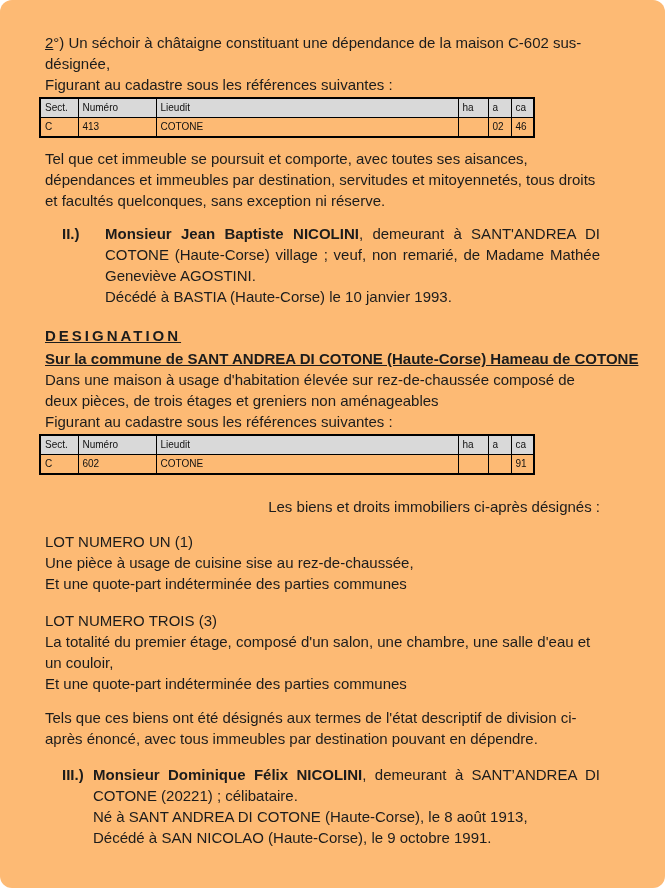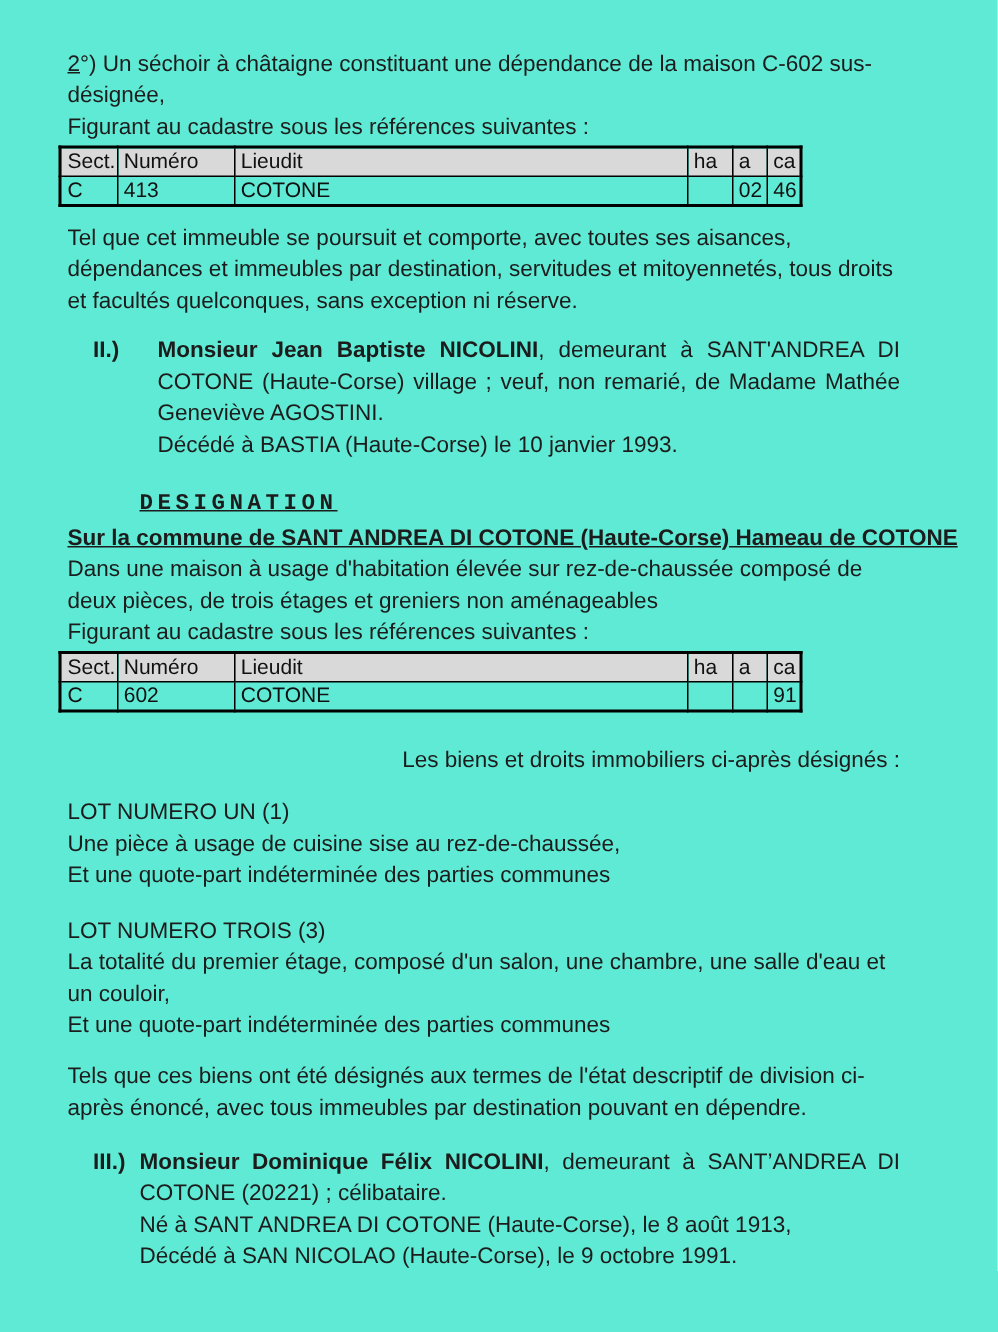--- a/index.html
+++ b/index.html
@@ -14,60 +14,59 @@
     font-family: "Liberation Sans", sans-serif;
     font-size: 15px;
     line-height: 21px;
     color: #1c1c1c;
   }
   .page {
     box-sizing: border-box;
     width: 665px;
     height: 888px;
     padding: 32px 65px 0 45px;
-    background: #5eead4;
+    background: #fdba74;
+    border-radius: 12px;
   }
   p { margin: 0; }
   .underline { text-decoration: underline; }
   .bold { font-weight: bold; }
   .just { text-align: justify; }
   .nowrap { white-space: nowrap; text-align: right; }
 
   
   table.cadastre {
     border-collapse: collapse;
     table-layout: fixed;
     width: 494px;
     margin-left: -6px;
     margin-top: 2px;
     border: 2px solid #000;
-    font-size: 14px;
+    font-size: 10px;
     line-height: 15px;
     color: #111;
   }
   table.cadastre td {
     border: 1px solid #000;
     padding: 1px 4px 2px 4px;
     height: 15px;
     overflow: hidden;
     white-space: nowrap;
   }
   table.cadastre tr.hdr td { background: #d9d9d9; }
 
   
   .numbered { display: flex; margin-left: 17px; }
   .numbered .num { flex: none; width: 31px; font-weight: bold; }
   .numbered .content { flex: 1; min-width: 0; }
 
   .designation {
-    margin-left: 48px;
     font-weight: bold;
     text-decoration: underline;
     letter-spacing: 3px;
-    font-family: Liberation Mono, monospace;
   }
 
   .mt2  { margin-top: 2px; }
   .mt10 { margin-top: 10px; }
   .mt12 { margin-top: 12px; gap: 12px; }
   .mt13 { margin-top: 13px; }
   .mt14 { margin-top: 14px; }
   .mt15 { margin-top: 15px; }
   .mt16 { margin-top: 16px; }
   .mt18 { margin-top: 18px; }

